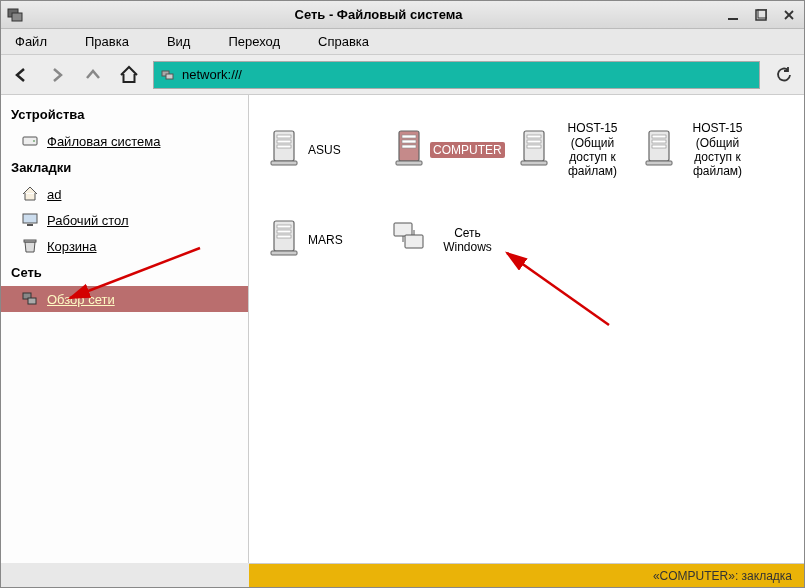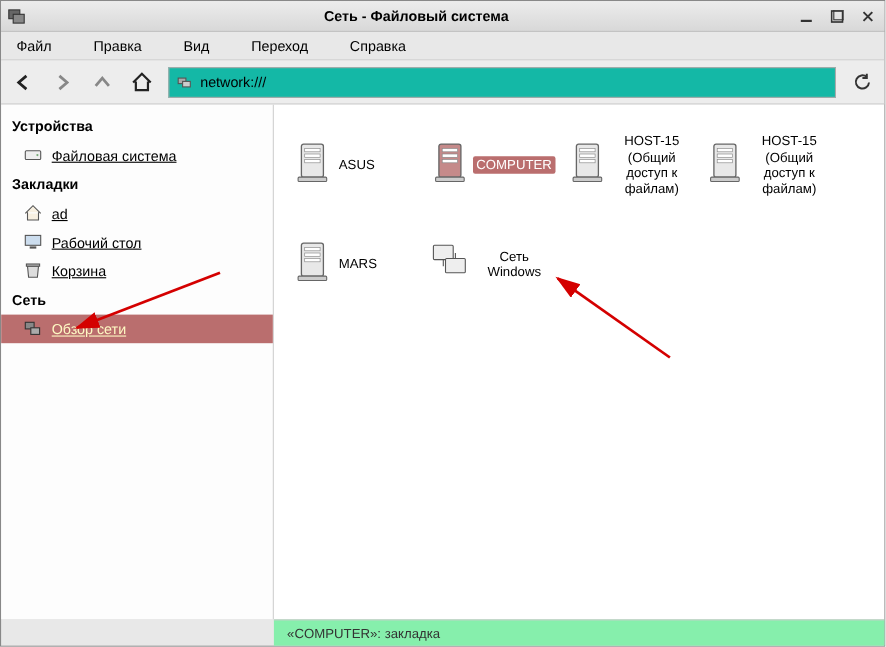--- a/index.html
+++ b/index.html
@@ -22,21 +22,21 @@
 .section-header { font-weight: bold; padding: 6px 10px; font-size: 13px; }
 .side-item { display: flex; align-items: center; gap: 8px; padding: 4px 20px; cursor: pointer; text-decoration: underline; }
 .side-item.selected { background: #ba6e6e; color: #fef9c3; }
 .side-icon { width: 18px; height: 18px; display: flex; align-items: center; justify-content: center; }
 .content { flex: 1; background: #fff; position: relative; }
 .icon-grid { display: flex; flex-wrap: wrap; align-content: flex-start; padding: 10px; gap: 0; }
 .grid-item { width: 125px; height: 90px; display: flex; flex-direction: row; align-items: center; justify-content: flex-start; padding: 4px; text-align: center; cursor: pointer; }
 .grid-icon { width: 42px; height: 42px; margin-bottom: 4px; display: flex; align-items: center; justify-content: center; }
 .grid-label { font-size: 12px; line-height: 1.2; padding: 1px 3px; max-width: 120px; word-wrap: break-word; }
 .grid-label.selected { background: #ba6e6e; color: #ffffff; border-radius: 2px; }
-.statusbar { height: 24px; background: #86efac; border-top: 1px solid #ccc; display: flex; align-items: center; padding: 0 12px; font-size: 12px; color: #333; margin-left: 248px; }
+.statusbar { height: 24px; background: #eab308; border-top: 1px solid #ccc; display: flex; align-items: center; padding: 0 12px; font-size: 12px; color: #333; margin-left: 248px; justify-content: flex-end; }
 .arrow-overlay { position: absolute; pointer-events: none; }
 svg { display: block; }
 </style>
 </head>
 <body>
 
 <div class="window">
   <div class="titlebar">
     <span class="app-icon">
       <svg width="18" height="18" viewBox="0 0 18 18">

